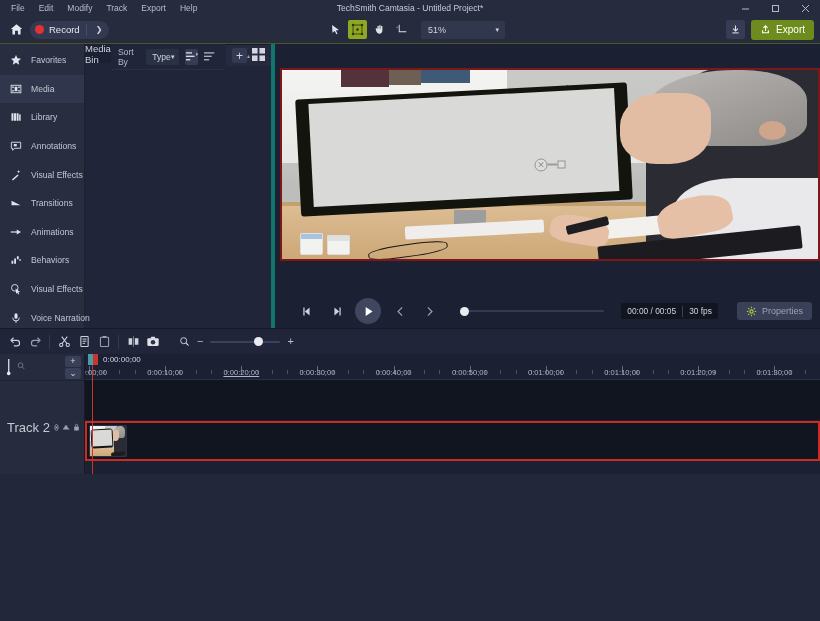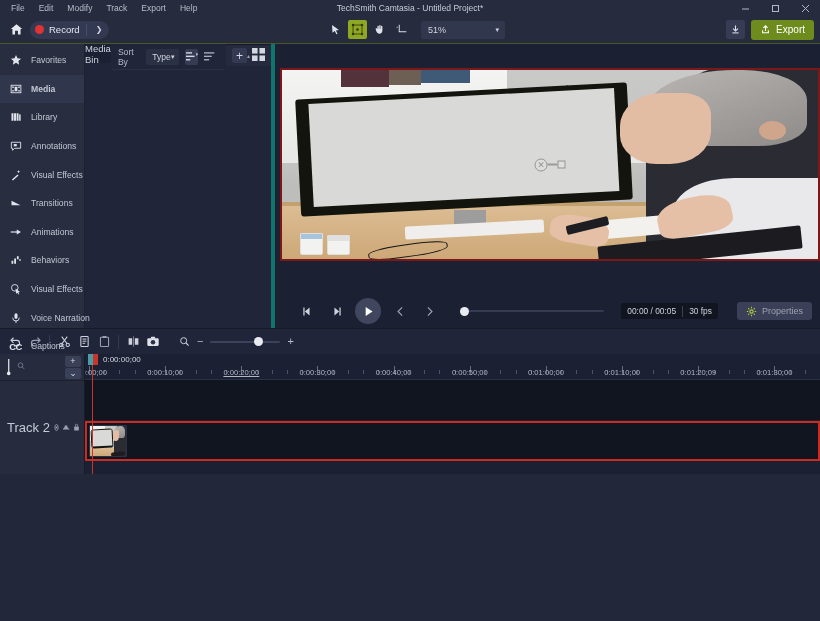--- a/index.html
+++ b/index.html
@@ -78,21 +78,21 @@
 
   
   .sidebar {
     width: 85px; background: #282d40; flex: 0 0 85px;
     border-right: 1px solid #1d2130; padding-top: 2px;
   }
   .side-item {
     height: 28.6px; display: flex; align-items: center; gap: 8px; padding-left: 8px;
     position: relative;
   }
-  .side-item.active { background: #30364c; font-weight: bold; }
+  .side-item.active { background: #30364c; }
   .side-ico { width: 15px; display: flex; align-items: center; justify-content: center; flex: 0 0 15px; }
   .side-label { font-size: 8.6px; color: #c3c7d3; white-space: nowrap; }
 
   
   .mediabin {
     width: 190px; flex: 0 0 190px; background: #20253a;
     display: flex; flex-direction: row; border-right: 4px solid #0f766e;
   }
   .mb-title {
     height: 19px; background: #1b2033; display: flex; align-items: center;
@@ -463,26 +463,20 @@
       </div>
       <div class="side-item">
         <span class="side-ico">
             <svg width="12" height="12" viewBox="0 0 16 16">
               <rect x="6" y="1.6" width="4" height="7.4" rx="2" fill="#e2e4ec"></rect>
               <path d="M3.6 7.6a4.4 4.4 0 0 0 8.8 0" fill="none" stroke="#e2e4ec" stroke-width="1.2"></path>
               <rect x="7.3" y="11.6" width="1.4" height="2.8" fill="#e2e4ec"></rect>
             </svg>
           </span>
         <span class="side-label">Voice Narration</span>
-      </div>
-      <div class="side-item">
-        <span class="side-ico">
-            <span style="font-size:9.5px;font-weight:bold;color:#e2e4ec;letter-spacing:-.5px">CC</span>
-          </span>
-        <span class="side-label">Captions</span>
       </div>
     </div>
 
     <div class="mediabin">
       <div class="mb-title">Media Bin</div>
       <div class="mb-sortrow">
         <span class="mb-sortlabel">Sort By</span>
         <div class="mb-select">
           <span>Type</span>
           <span style="font-size:7px">▾</span>

